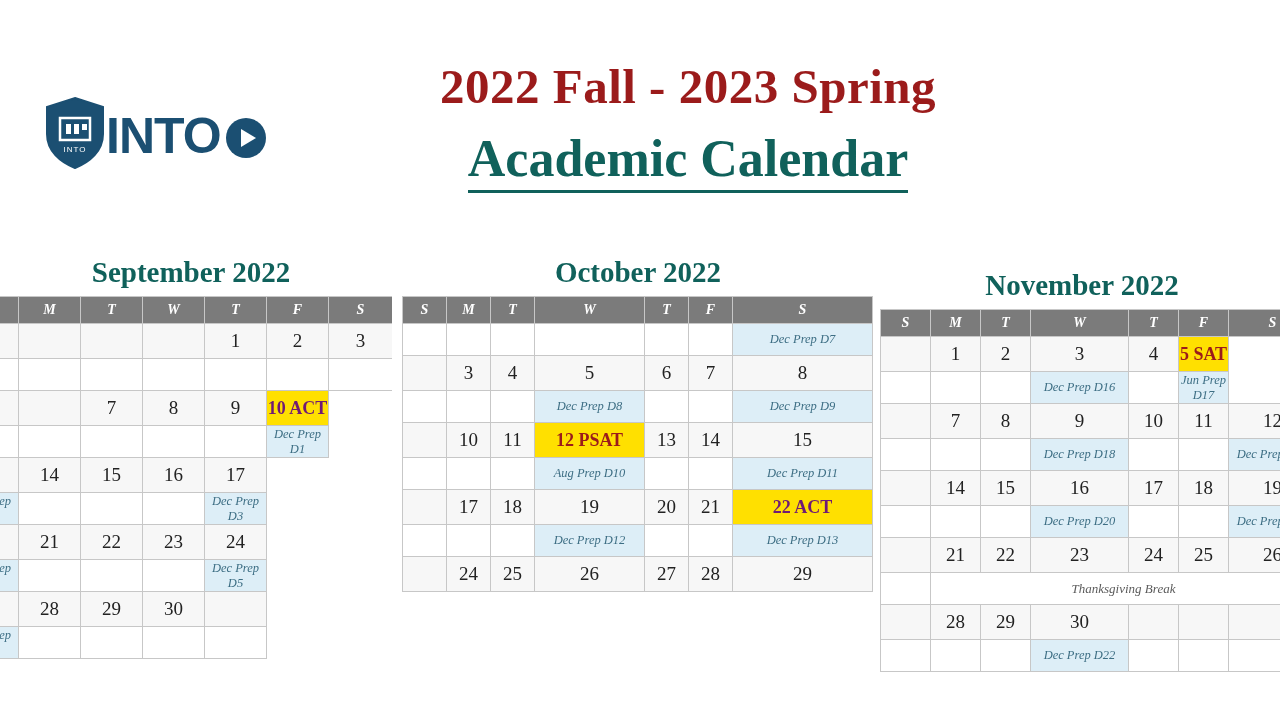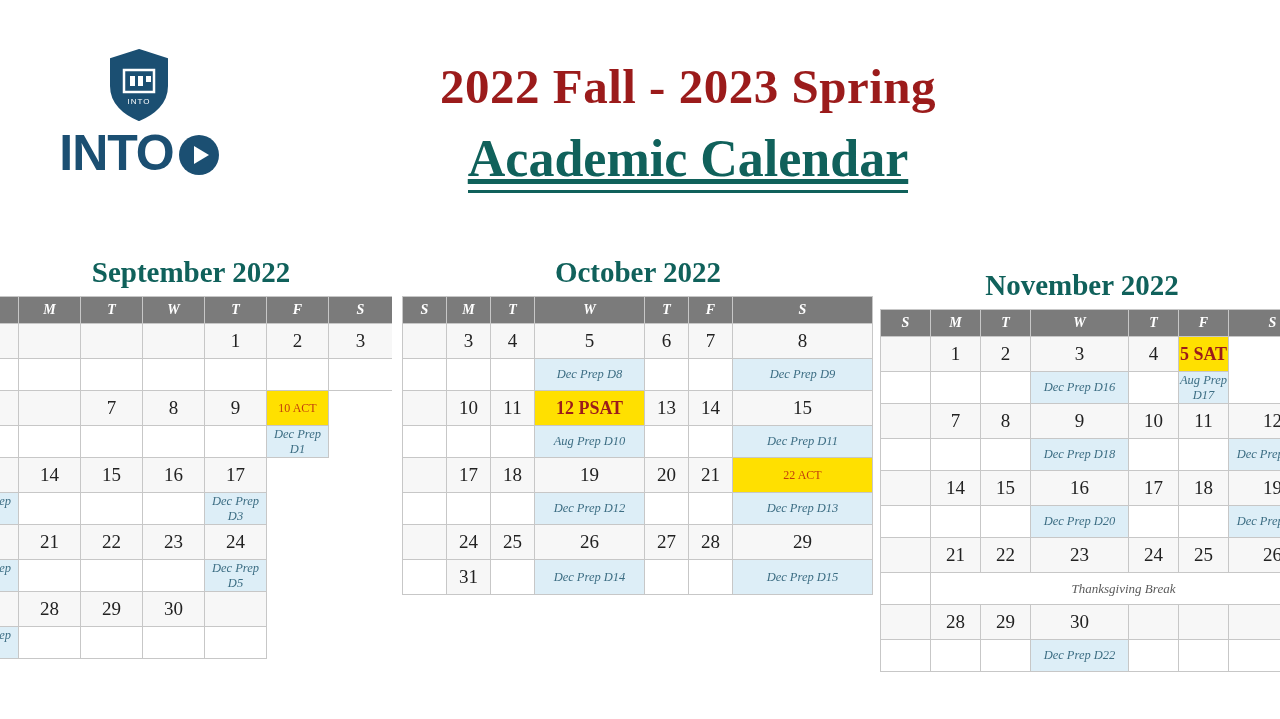--- a/index.html
+++ b/index.html
@@ -24,21 +24,21 @@
     position: relative;
     height: 232px;
   }
   .logo {
     position: absolute;
     left: 44px;
     top: 48px;
     width: 190px;
     height: 170px;
     display: flex;
-    flex-direction: column;
+    flex-direction: row;
     align-items: center;
   }
   .logo-shield {
     width: 62px;
     height: 74px;
     position: relative;
   }
   .logo-shield svg { display: block; }
   .logo-into {
     display: flex;
@@ -97,21 +97,20 @@
   }
   .title-line2 {
     font-family: "Liberation Serif", serif;
     font-weight: bold;
     font-size: 52px;
     color: #10615b;
     margin-top: 14px;
     display: inline-block;
     border-bottom: 3px solid #10615b;
     padding-bottom: 2px;
-    text-decoration: underline;
   }
 
   
   .months {
     position: absolute;
     top: 248px;
     left: 0;
     width: 1280px;
     height: 481px;
     display: flex;
@@ -173,23 +172,23 @@
     background: #ddeef7;
   }
   td.note.empty { background: #ffffff; }
   td.note.plain {
     background: #ffffff;
     color: #5b5b5b;
     font-size: 13px;
   }
   td.hl {
     background: #ffe000;
-    font-weight: normal;
-    color: #c2410c;
-    font-size: 12px;
+    font-weight: bold;
+    color: #701a75;
+    font-size: 18px;
   }
   td.hl-red {
     background: #ffe000;
     font-weight: bold;
     color: #9b1b1b;
     font-size: 18px;
   }
 
   
   .sep-wrap {
@@ -380,20 +379,29 @@
               <th>M</th>
               <th>T</th>
               <th>W</th>
               <th>T</th>
               <th>F</th>
               <th>S</th>
             </tr>
           </thead>
           <tbody>
 
+            <tr>
+              <td class="note empty"></td>
+              <td class="note empty"></td>
+              <td class="note empty"></td>
+              <td class="note empty"></td>
+              <td class="note empty"></td>
+              <td class="note empty"></td>
+              <td class="note">Dec Prep D7</td>
+            </tr>
 
             <tr>
               <td class="day blank"></td>
               <td class="day">3</td>
               <td class="day">4</td>
               <td class="day">5</td>
               <td class="day">6</td>
               <td class="day">7</td>
               <td class="day">8</td>
             </tr>
@@ -446,29 +454,20 @@
             </tr>
 
             <tr>
               <td class="day blank"></td>
               <td class="day">24</td>
               <td class="day">25</td>
               <td class="day">26</td>
               <td class="day">27</td>
               <td class="day">28</td>
               <td class="day">29</td>
-            </tr>
-            <tr>
-              <td class="note empty"></td>
-              <td class="day">31</td>
-              <td class="note empty"></td>
-              <td class="note">Dec Prep D14</td>
-              <td class="note empty"></td>
-              <td class="note empty"></td>
-              <td class="note">Dec Prep D15</td>
             </tr>
           </tbody>
         </table>
       </div>
     </div>
 
     <div class="month month-nov">
       <div class="month-title">November 2022</div>
       <div class="nov-wrap">
         <table class="cal">
@@ -501,21 +500,21 @@
               <td class="day">3</td>
               <td class="day">4</td>
               <td class="day hl-red">5 SAT</td>
             </tr>
             <tr>
               <td class="note empty"></td>
               <td class="note empty"></td>
               <td class="note empty"></td>
               <td class="note">Dec Prep D16</td>
               <td class="note empty"></td>
-              <td class="note">Aug Prep D17</td>
+              <td class="note">Jun Prep D17</td>
             </tr>
 
             <tr>
               <td class="day blank"></td>
               <td class="day">7</td>
               <td class="day">8</td>
               <td class="day">9</td>
               <td class="day">10</td>
               <td class="day">11</td>
               <td class="day">12</td>

